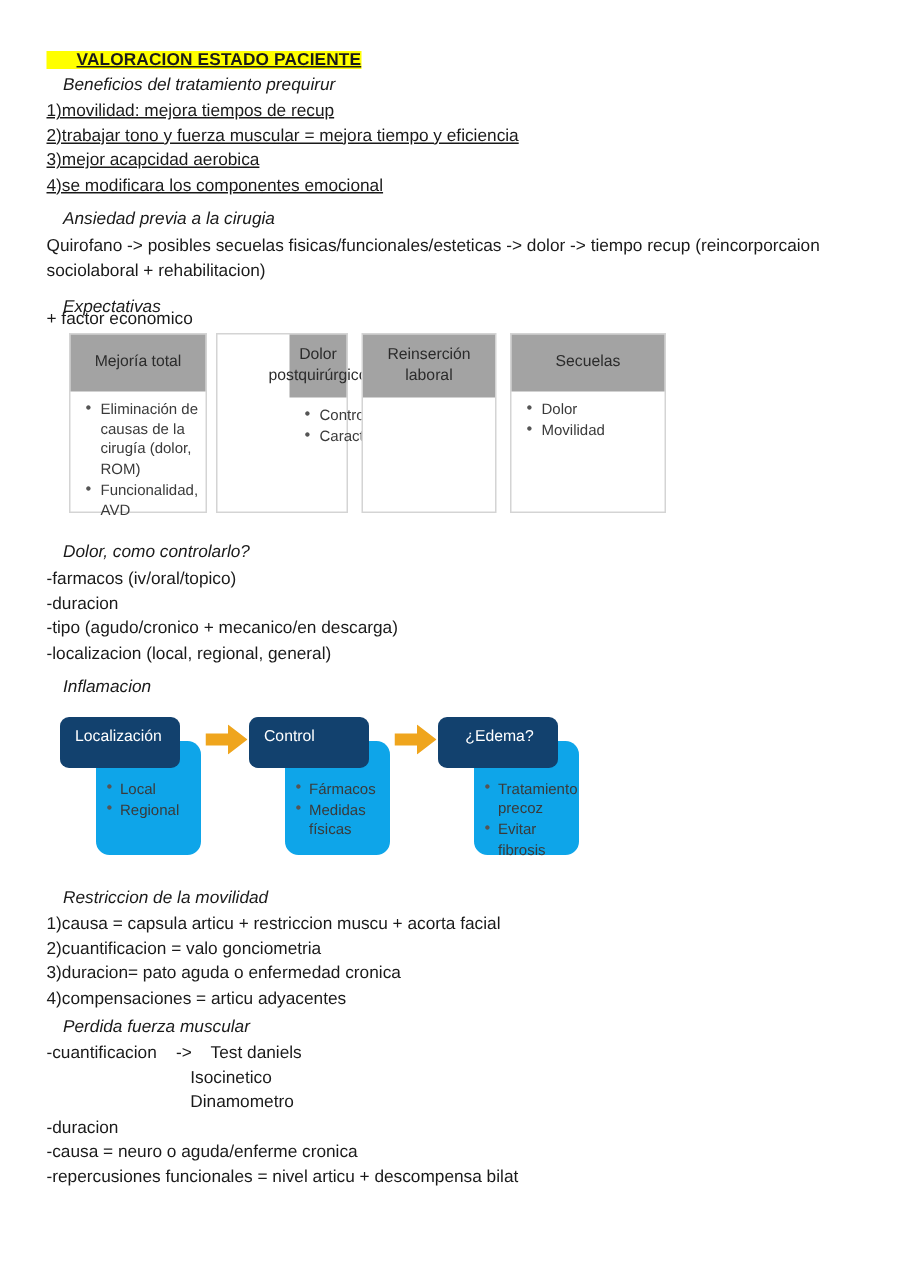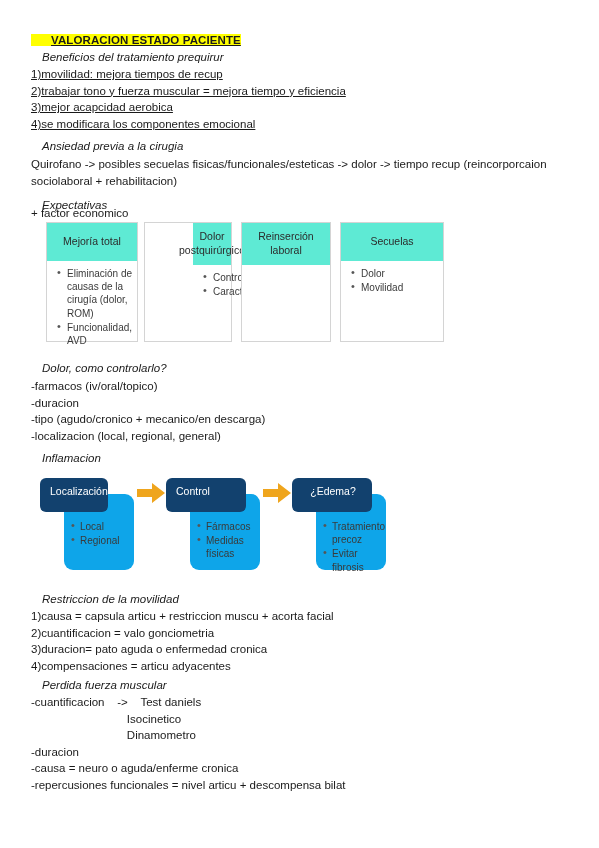--- a/index.html
+++ b/index.html
@@ -60,21 +60,21 @@
   .lines div { white-space: pre; }
 
   
   .exp-card {
     position: absolute;
     background: #ffffff;
     border: 1px solid #d4d4d4;
     box-sizing: border-box;
   }
   .exp-head {
-    background: #5eead4;
+    background: #a3a3a3;
     color: #2b2b2b;
     font-size: 10.5px;
     line-height: 13.5px;
     text-align: center;
     padding: 7px 4px 8px 4px;
     box-sizing: border-box;
     min-height: 38px;
     display: flex;
     align-items: center;
     justify-content: center;
@@ -208,21 +208,21 @@
   </div>
 
   <div class="proc">
 
     <div class="proc-body" style="left:64px; top:494px; width:70px; height:76px;">
       <ul>
         <li>Local</li>
         <li>Regional</li>
       </ul>
     </div>
-    <div class="proc-head" style="left:40px; top:478px; width:68px; height:34px;">
+    <div class="proc-head" style="left:40px; top:478px; width:80px; height:34px;">
       <span>Localización</span>
     </div>
 
     <div class="proc-arrow" style="left:137px; top:483px;">
       <svg width="28" height="20" viewBox="0 0 28 20" aria-hidden="true">
         <polygon points="0,6 15,6 15,0 28,10 15,20 15,14 0,14" fill="#efa51d"></polygon>
       </svg>
     </div>
 
     <div class="proc-body" style="left:190px; top:494px; width:70px; height:76px;">

